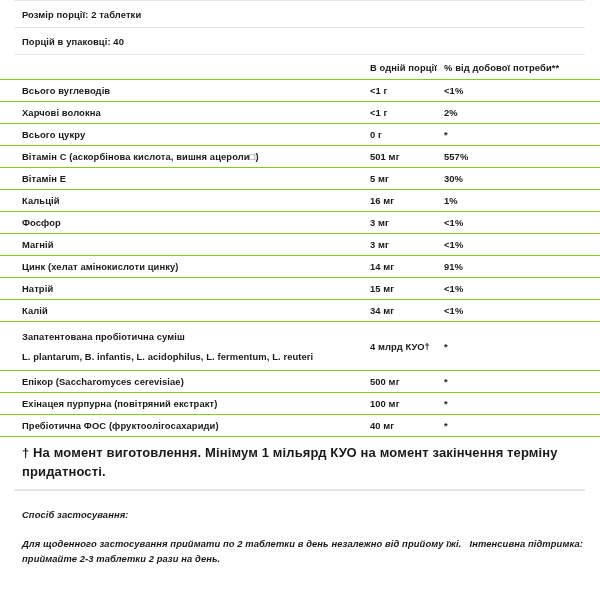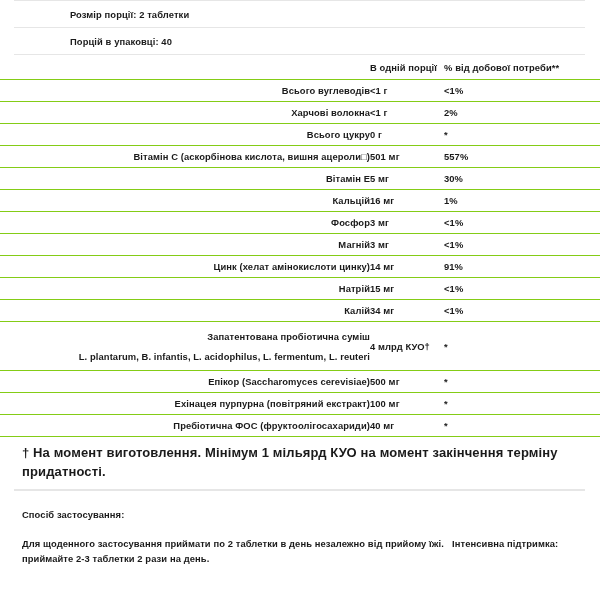--- a/index.html
+++ b/index.html
@@ -40,21 +40,20 @@
   .serving-row {
     height: 26px;
     display: flex;
     align-items: center;
     padding-left: 22px;
     padding-right: 31px;
     font-size: 9.4px;
     font-weight: bold;
     letter-spacing: 0.01em;
     color: #1a1a1a;
-    margin-left: 48px;
   }
 
   
   .facts-table {
     width: 100%;
     border-collapse: collapse;
     table-layout: fixed;
   }
   .facts-table col.c-name { width: 370px; }
   .facts-table col.c-amt  { width: 68px; }
@@ -67,21 +66,21 @@
     font-size: 9.4px;
     font-weight: bold;
     color: #1a1a1a;
     letter-spacing: 0.01em;
     border-bottom: 1px solid #84cc16;
   }
 
   .facts-table th.h-name,
   .facts-table td.t-name {
     padding-left: 22px;
-    text-align: right;
+    text-align: left;
   }
   .facts-table th.h-amt,
   .facts-table td.t-amt {
     text-align: left;
     padding-left: 0;
   }
   .facts-table th.h-dv,
   .facts-table td.t-dv {
     text-align: left;
     padding-left: 6px;
@@ -112,20 +111,21 @@
   .footnote-line { display: block; }
 
   
   .section {
     padding: 0 15px 0 22px;
     font-size: 9.4px;
     font-weight: bold;
     line-height: 1.55;
     letter-spacing: 0.01em;
     color: #1a1a1a;
+    font-style: italic;
   }
   .section-heading {
     margin-top: 17px;
     margin-bottom: 0;
   }
   .section-body {
     margin-top: 15px;
   }
   .gap-span { white-space: pre; }
 </style>

